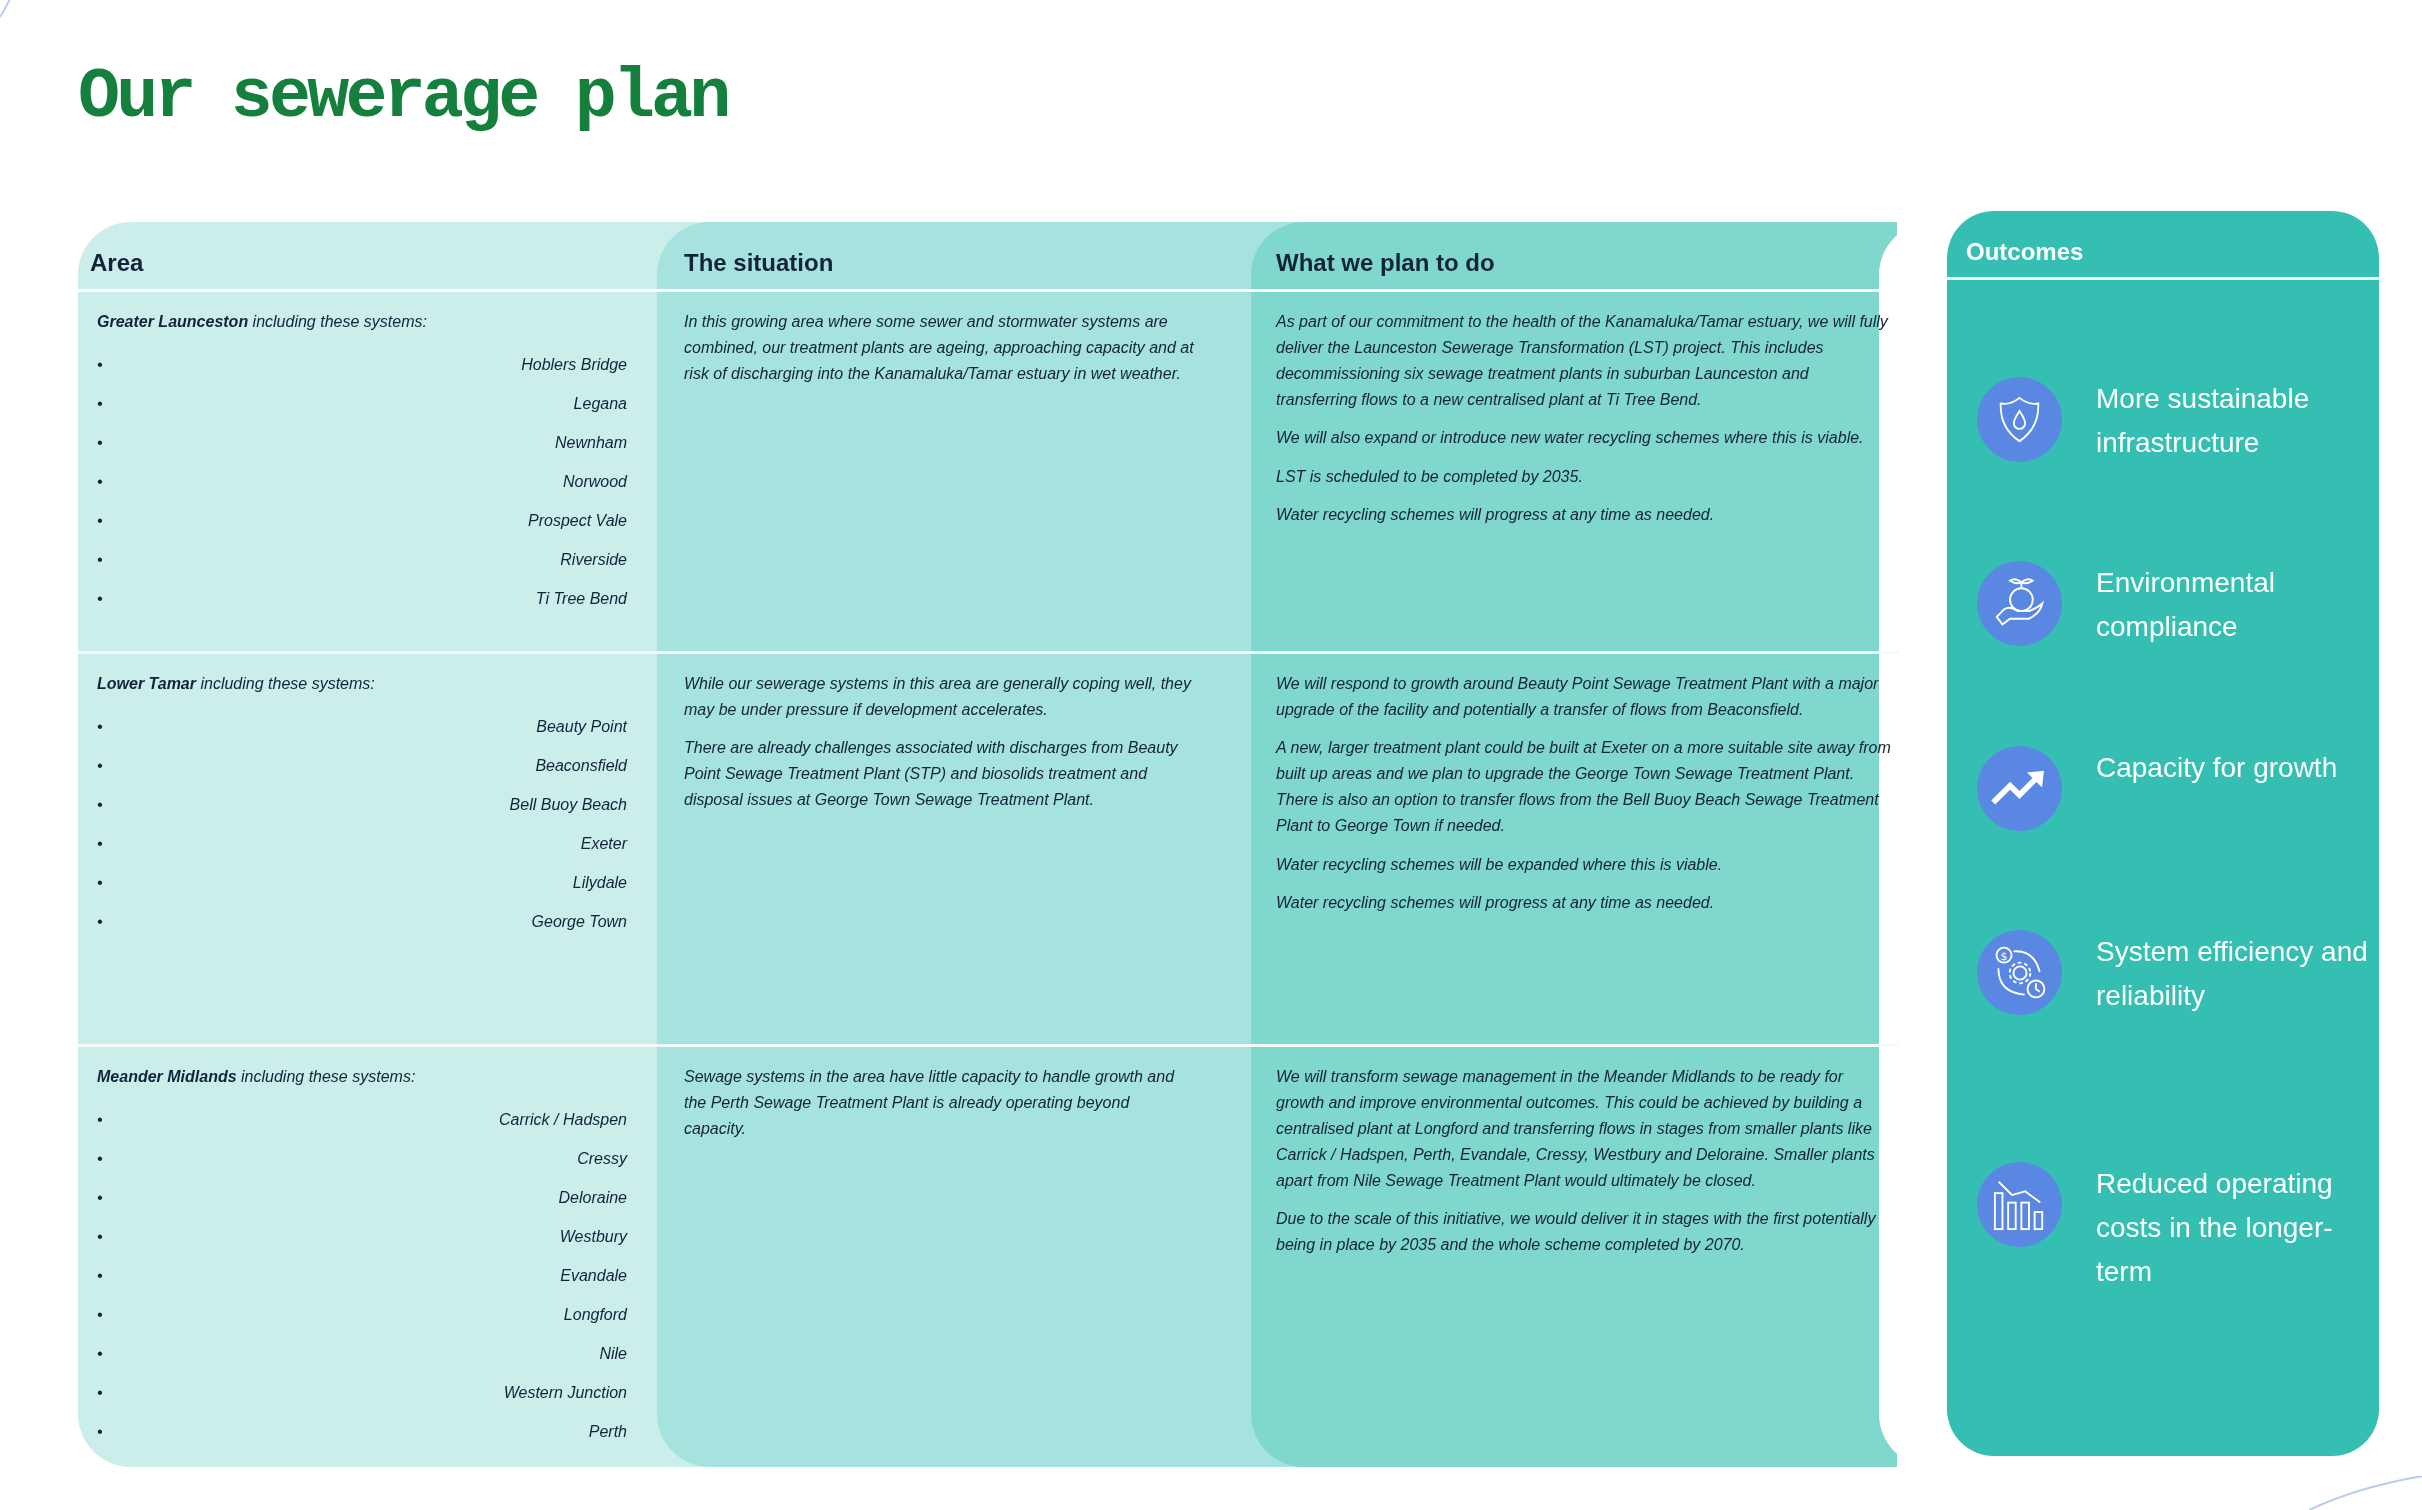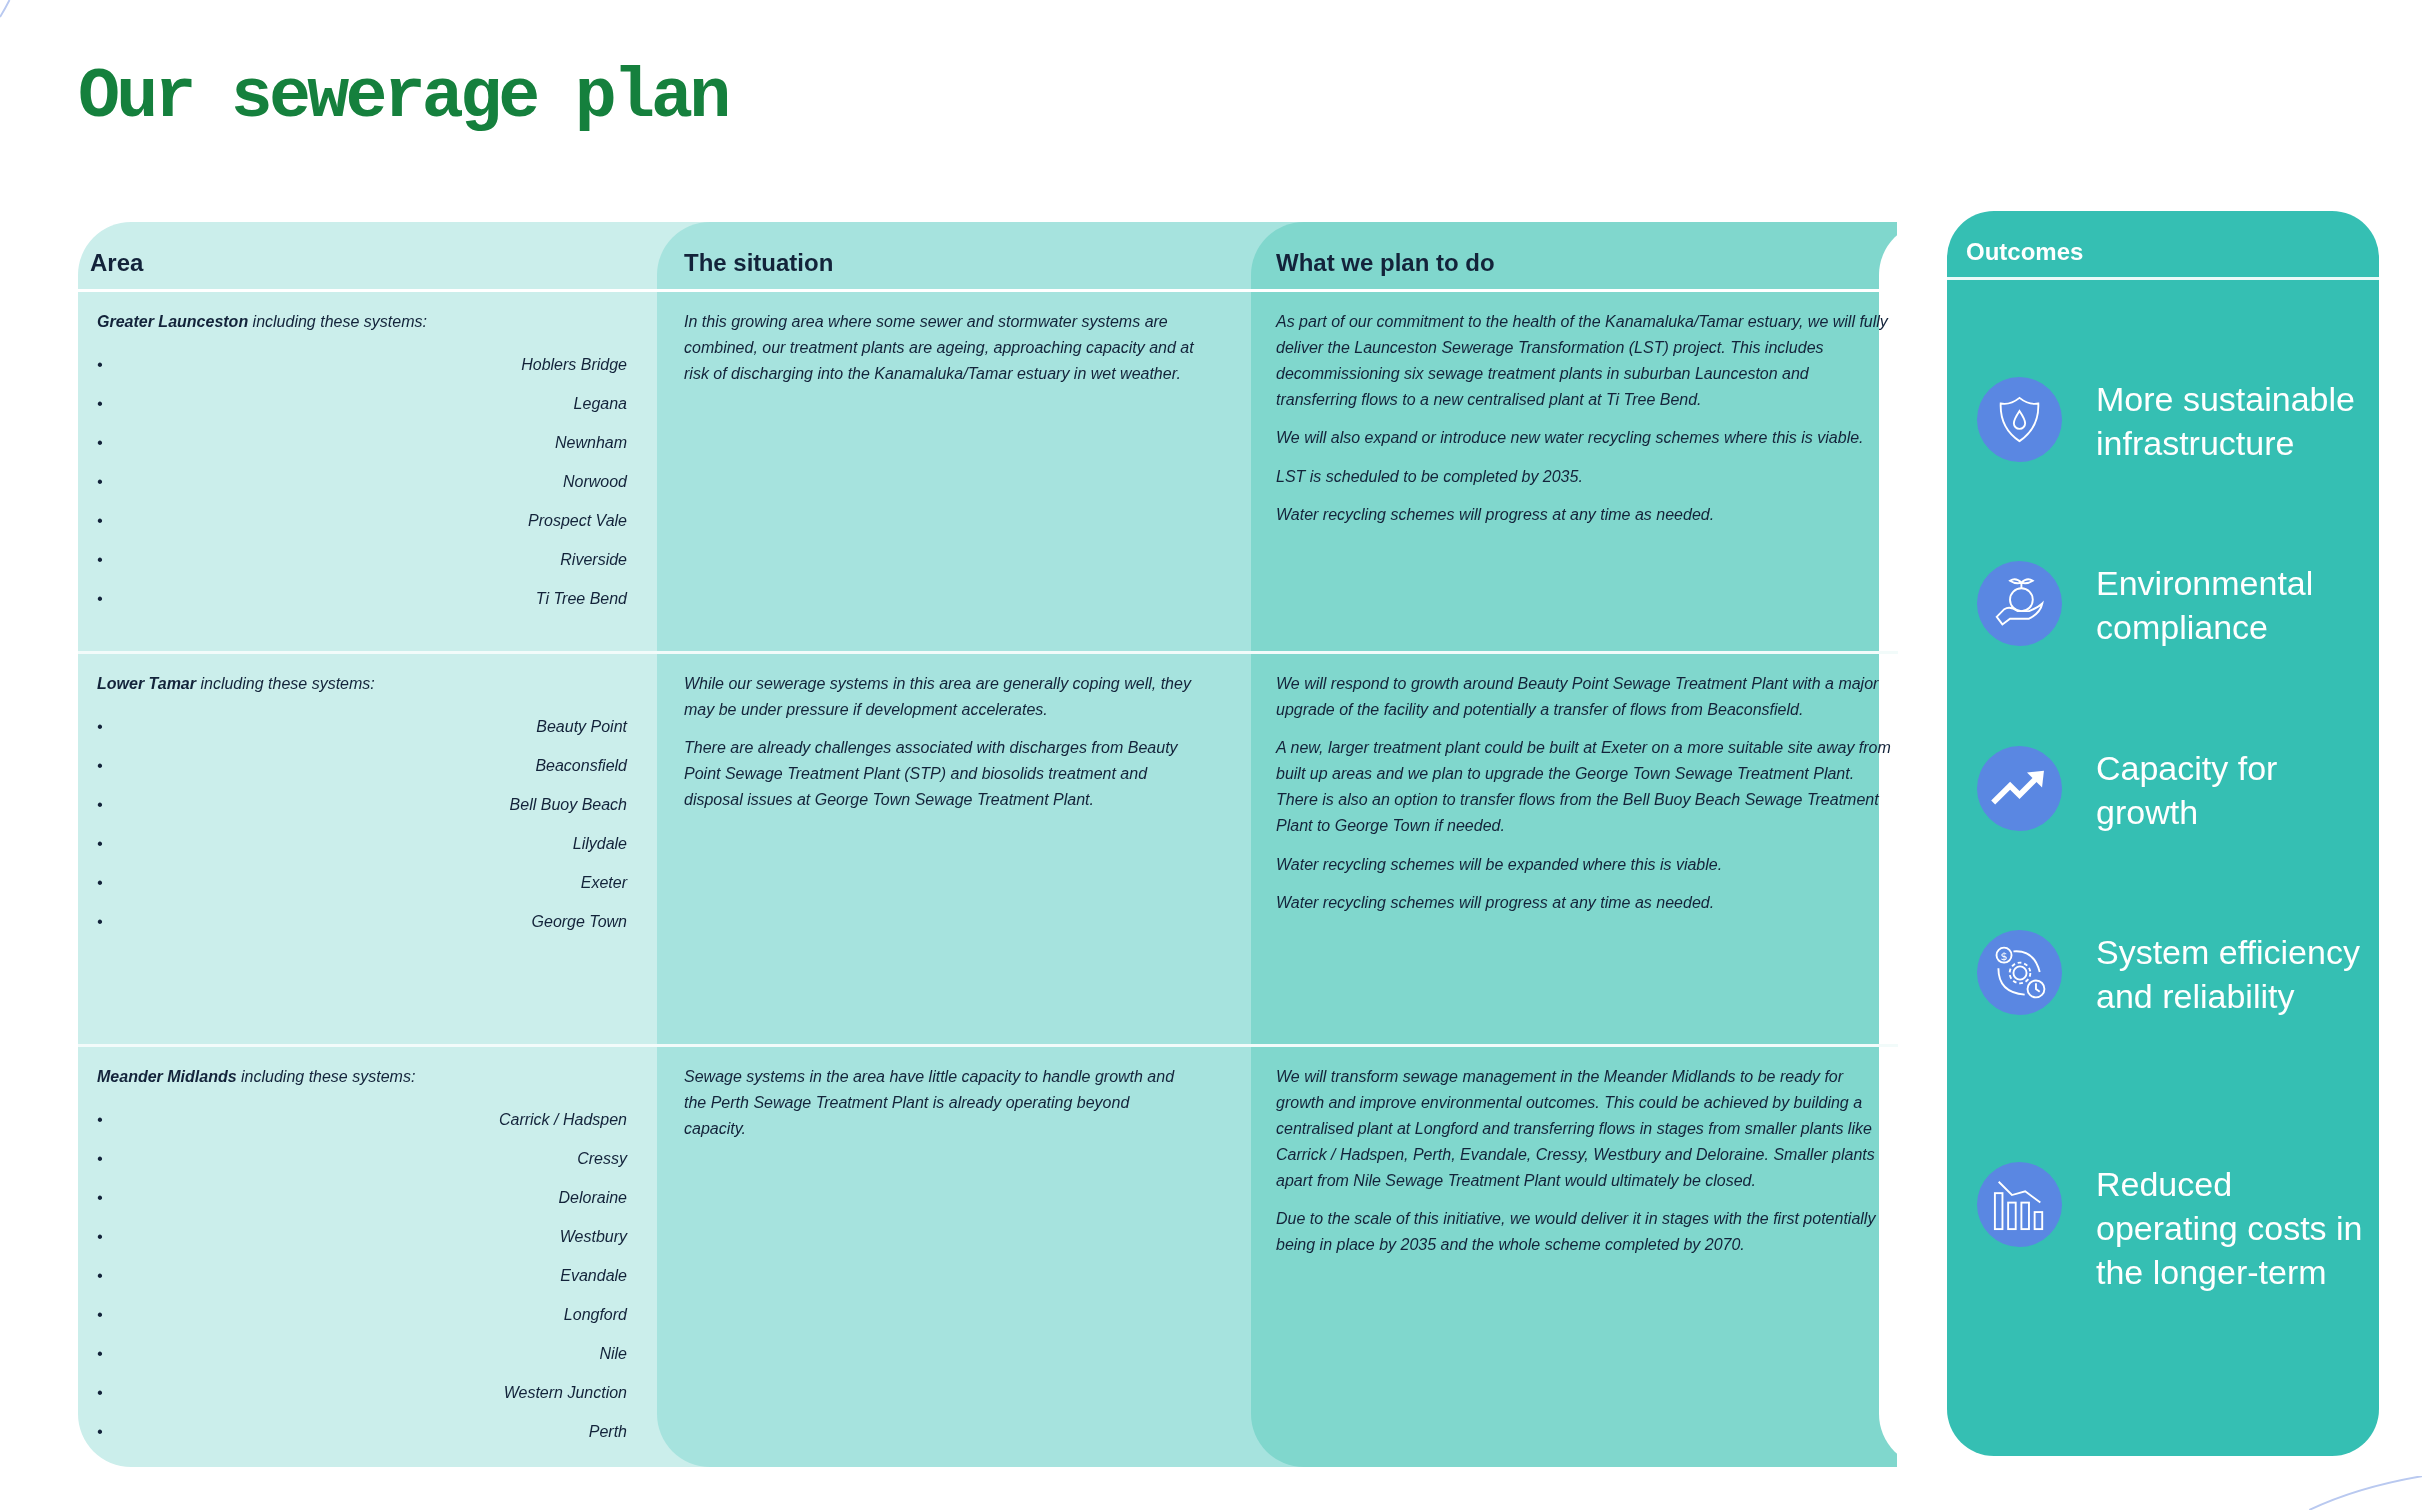--- a/index.html
+++ b/index.html
@@ -21,21 +21,21 @@
   .cell p { margin:0 0 12.3px 0; }
   .lead b { font-weight:bold; }
   .list { list-style:none; margin:9.5px 0 0 0; padding:0; }
   .list li { line-height:39px; padding-left:19px; position:relative;text-align:right; }
   .list li::before { content:"•"; position:absolute; left:0; }
   .outcomes { position:absolute; left:1947px; top:211px; width:432px; height:1245px; background:#35bfb3; border-radius:47px; }
   .out-hdr { position:absolute; left:19px; top:26.5px; font-weight:bold; font-size:24px; color:#ffffff; }
   .out-line { position:absolute; left:0; right:0; top:66px; height:2.8px; background:#eafaf8; }
   .out-item { position:absolute; left:30px; width:397px; display:flex; align-items:flex-start; }
   .out-icon { width:85px; height:85px; border-radius:50%; background:#5a87e2; flex:none; display:flex; align-items:center; justify-content:center; }
-  .out-label { margin-left:34px; font-size:34px; line-height:44px; color:#ffffff; }
+  .out-label { margin-left:34px; font-size:28px; line-height:44px; color:#ffffff; }
 </style>
 </head>
 <body>
 
 <svg class="deco-arc" style="left:0;top:0" width="19" height="19" viewBox="0 0 20 20">
     <path d="M0 18 Q6 8 10 0" stroke="#b9c9f0" stroke-width="2" fill="none"></path>
   </svg>
 <svg class="deco-arc" style="left:2309px;top:1476px" width="114" height="34" viewBox="0 0 120 36">
     <path d="M0 36 Q50 12 120 0" stroke="#b9c9f0" stroke-width="2" fill="none"></path>
   </svg>
@@ -77,22 +77,22 @@
     <p>LST is scheduled to be completed by 2035.</p>
     <p>Water recycling schemes will progress at any time as needed.</p>
   </div>
 
   <div class="cell" style="left:19px;top:449px;width:530px">
     <div class="lead"><b>Lower Tamar</b><span> including these systems:</span></div>
     <ul class="list">
       <li>Beauty Point</li>
       <li>Beaconsfield</li>
       <li>Bell Buoy Beach</li>
+      <li>Exeter</li>
       <li>Lilydale</li>
-      <li>Exeter</li>
       <li>George Town</li>
     </ul>
   </div>
   <div class="cell" style="left:606px;top:449px;width:511px">
     <p>While our sewerage systems in this area are generally coping well, they may be under pressure if development accelerates.</p>
     <p>There are already challenges associated with discharges from Beauty Point Sewage Treatment Plant (STP) and biosolids treatment and disposal issues at George Town Sewage Treatment Plant.</p>
   </div>
   <div class="cell" style="left:1198px;top:449px;width:615px">
     <p>We will respond to growth around Beauty Point Sewage Treatment Plant with a major upgrade of the facility and potentially a transfer of flows from Beaconsfield.</p>
     <p>A new, larger treatment plant could be built at Exeter on a more suitable site away from built up areas and we plan to upgrade the George Town Sewage Treatment Plant. There is also an option to transfer flows from the Bell Buoy Beach Sewage Treatment Plant to George Town if needed.</p>

